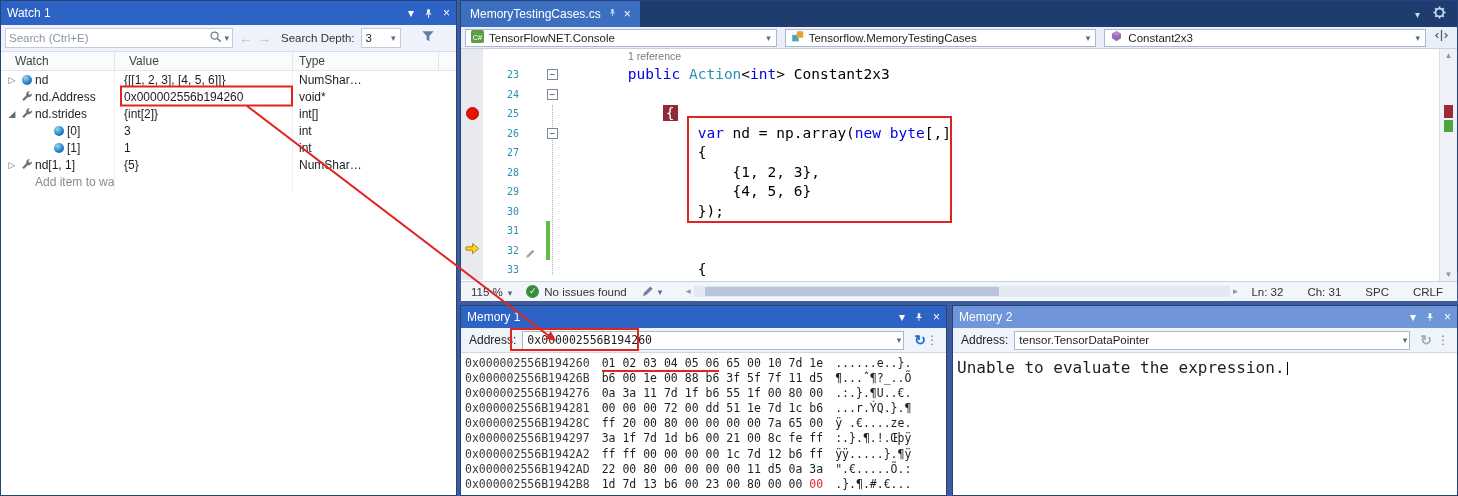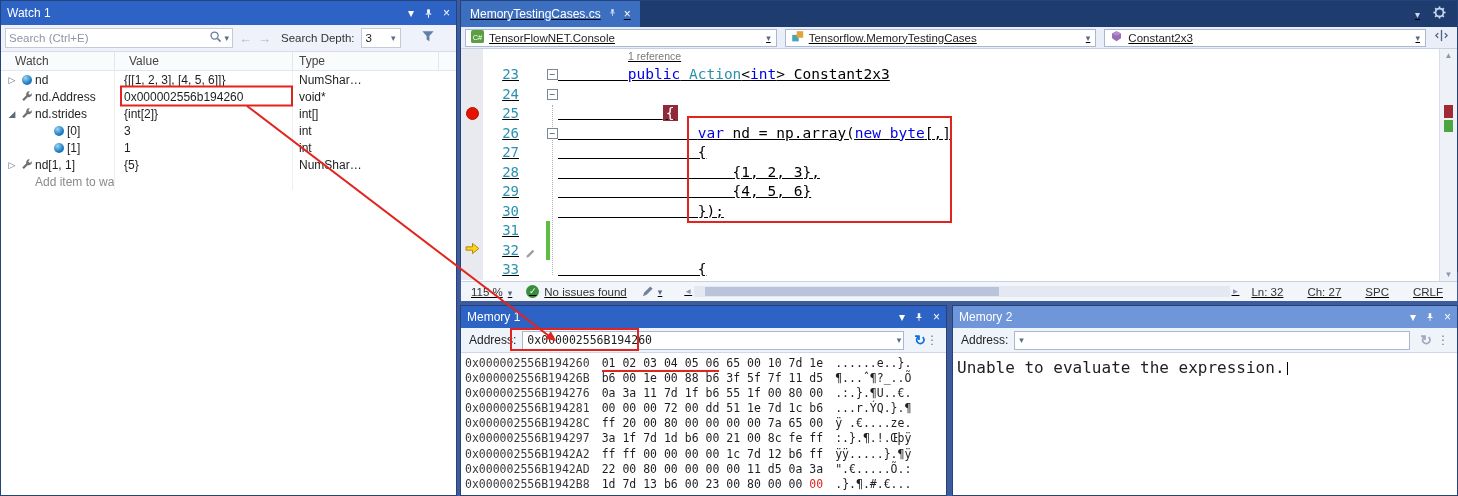--- a/index.html
+++ b/index.html
@@ -43,39 +43,39 @@
   .wname { width:114px; border-right:1px solid #EDEFF3; display:flex; align-items:center; }
   .wval  { width:178px; border-right:1px solid #EDEFF3; padding-left:9px; display:flex; align-items:center; }
   .wtype { width:146px; padding-left:6px; display:flex; align-items:center; }
   .exp { width:14px; font-size:9px; color:#5F6A77; display:inline-block; text-align:center; flex:none; }
   .wicon { width:16px; display:inline-flex; justify-content:center; align-items:center; flex:none; }
   .sphere { width:10px; height:10px; border-radius:50%; display:inline-block;
     background:radial-gradient(circle at 35% 30%, #9ED4F0, #1D7FC4 60%, #0D5C96); }
   .wadd { color:#8a8a8a; }
 
   
-  .editor { left:460px; top:0; width:998px; height:272px; border:1px solid #24437C; background:#fff; position:absolute;text-decoration:underline; }
+  .editor { left:460px; top:0; width:998px; height:272px; border:1px solid #24437C; background:#fff; position:absolute; }
   .tabbar { height:26px; background:#1E3C6E; display:flex; align-items:stretch; }
   .tab { background:#3D6FC0; color:#fff; display:flex; align-items:center; gap:7px;
     padding:0 9px; font-size:12px; }
   .tabicons { display:flex; align-items:center; gap:7px; }
   .tabbar-right { margin-left:auto; display:flex; align-items:center; gap:12px; padding-right:10px; color:#C9D7F0; }
   .navbar { height:22px; background:#E9EEF8; border-bottom:1px solid #C8D1E0; display:flex;
     align-items:center; gap:8px; padding:0 4px; }
   .navdd { height:18px; background:#fff; border:1px solid #ABB7CE; display:flex; align-items:center;
     gap:5px; padding:0 5px; font-size:11.5px; color:#1e1e1e; }
   .navdd .ddcaret { margin-left:auto; }
   .nd1 { width:312px; } .nd2 { width:312px; } .nd3 { width:322px; }
   .codearea { position:relative; height:232px; background:#fff; overflow:hidden; }
   .crow { height:19.5px; display:flex; position:relative; }
   .lensrow { height:16px; }
   .bpm { width:22px; background:#E8EAF0; flex:none; display:flex; align-items:center; justify-content:center; }
   .bpdot { width:13px; height:13px; border-radius:50%; background:#E51400; border:1px solid #B71000; }
   .lnum { width:46px; flex:none; text-align:right; padding-right:10px;
-    font-family:"DejaVu Sans Mono",monospace; font-size:14px; color:#2B91AF; line-height:19.5px; }
+    font-family:"DejaVu Sans Mono",monospace; font-size:10px; color:#2B91AF; line-height:19.5px; }
   .ol { width:29px; flex:none; position:relative; }
   .olm { position:absolute; right:0; top:4px; width:11px; height:11px; border:1px solid #7A8699;
     background:#fff; font-size:10px; line-height:9px; text-align:center; color:#444; }
   .chgbar { position:absolute; right:8px; top:0; bottom:0; width:4px; background:#5FBE3F; }
   .pencil { position:absolute; left:64px; top:4px; }
   .ctext { font-family:"DejaVu Sans Mono",monospace; font-size:14.5px; line-height:19.5px;
     white-space:pre; color:#000; }
   .tk-p { color:#000; }
   .tk-k { color:#0000E6; }
   .tk-t { color:#2B91AF; }
@@ -438,21 +438,21 @@
       </span>
     <span class="ddcaret pencaret">▾</span>
     <div class="hscroll">
       <span class="harr">◄</span>
       <div class="htrack">
           <div class="hthumb"></div>
         </div>
       <span class="harr">►</span>
     </div>
     <span class="stat">Ln: 32</span>
-    <span class="stat">Ch: 27</span>
+    <span class="stat">Ch: 31</span>
     <span class="stat">SPC</span>
     <span class="stat">CRLF</span>
   </div>
 </div>
 
 <div class="panel mem1">
   <div class="titlebar short">
     <span class="tbtitle">Memory 1</span>
     <span class="tbicons">
       <span class="tbi">▾</span>
@@ -503,20 +503,21 @@
               <rect x="7.3" y="8.8" width="1.4" height="4.4"></rect>
             </g>
           </svg>
         </span>
       <span class="tbi">×</span>
     </span>
   </div>
   <div class="mtoolbar">
     <span>Address:</span>
     <div class="addrbox ab2">
+      <input value="tensor.TensorDataPointer" style="">
       <span class="ddcaret">▾</span>
     </div>
     <span class="refresh disabled">↻</span>
     <span class="odots">⋮</span>
   </div>
   <div class="mcontent m2text">
     <span>Unable to evaluate the expression.</span><span class="cursor"></span>
   </div>
 </div>
 

